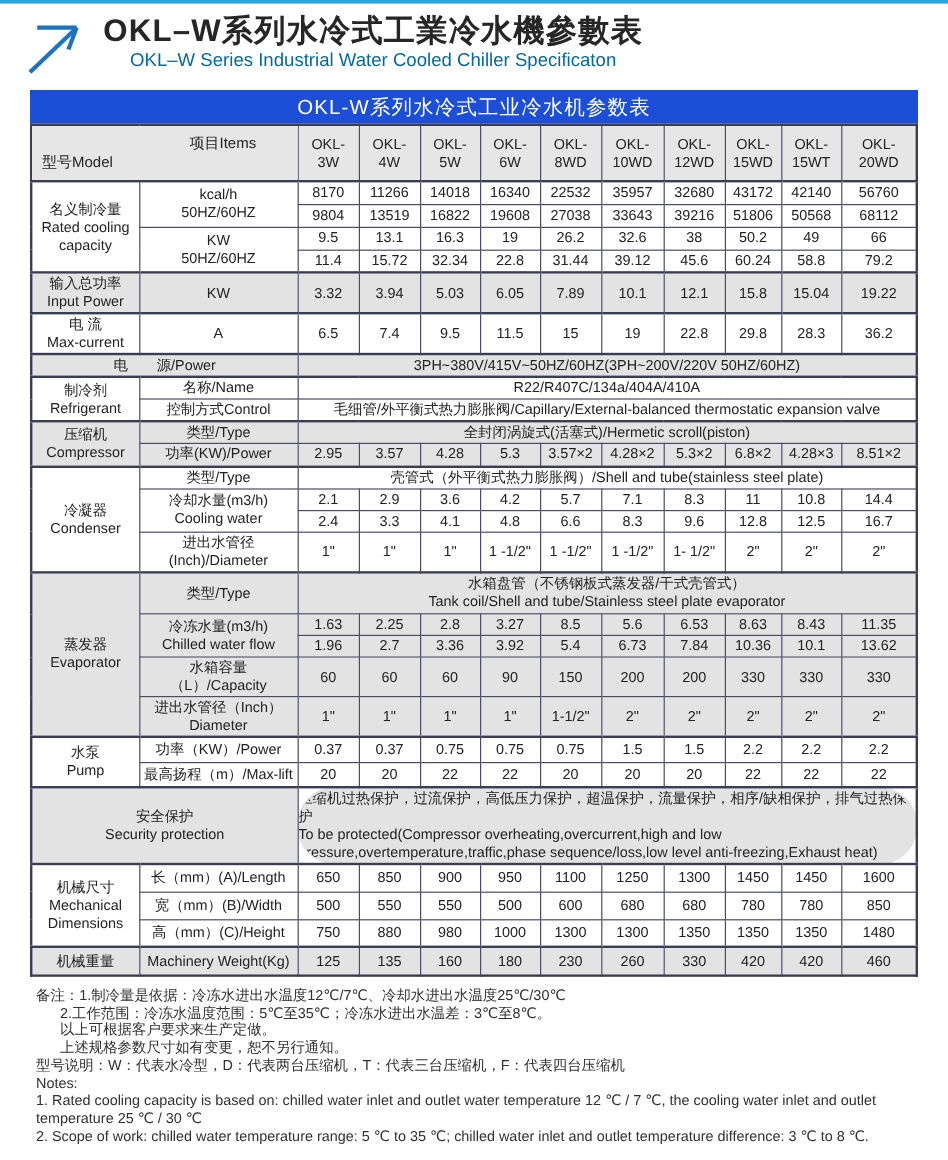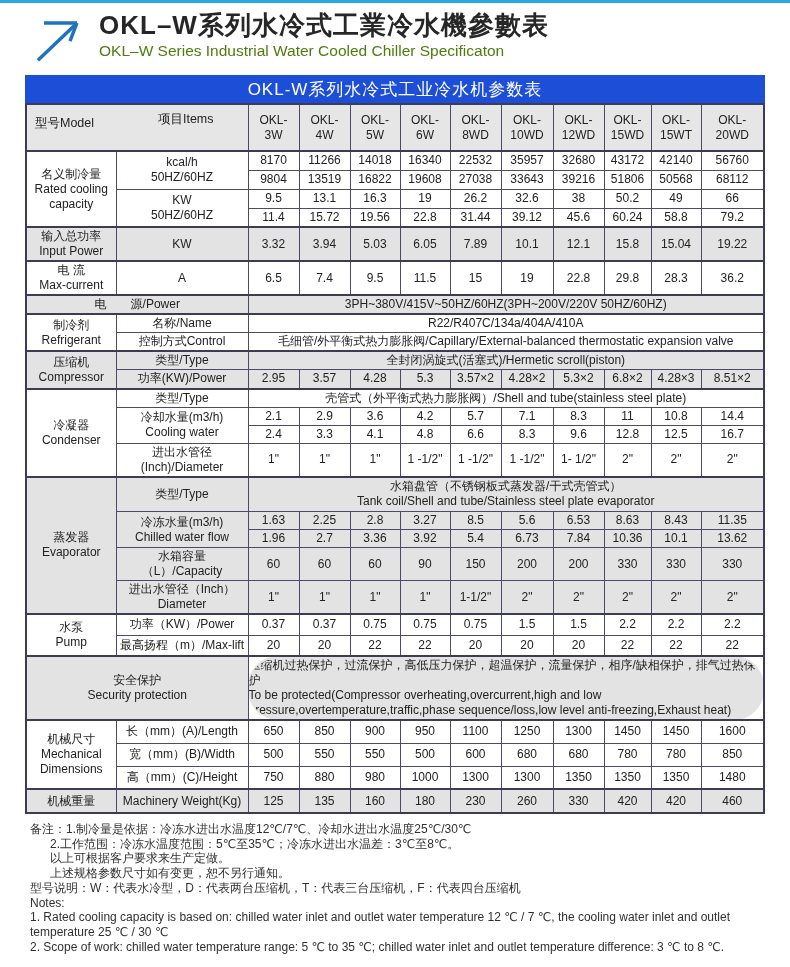--- a/index.html
+++ b/index.html
@@ -3,45 +3,45 @@
 <meta charset="utf-8">
 <style>
   html,body{margin:0;padding:0;}
   body{
     width:790px;height:967px;background:#ffffff;
     font-family:"Liberation Sans","DejaVu Sans",sans-serif;
     color:#1d1d1d;border-top:3px solid #29a7e0;box-sizing:border-box;
     overflow:hidden;
   }
   
-  .page-header{display:flex;align-items:flex-start;padding:7px 0 0 31px;}
+  .page-header{display:flex;align-items:flex-start;padding:7px 0 0 18px;}
   .logo{width:52px;height:50px;margin-top:4px;flex:none;}
   .titles{margin-left:16px;}
   .title-zh{font-size:26px;font-weight:bold;color:#262626;letter-spacing:1px;line-height:30px;}
-  .title-en{font-size:15.5px;color:#4d7c0f;line-height:20px;margin-top:1px;}
+  .title-en{font-size:15.5px;color:#0369a1;line-height:20px;margin-top:1px;text-align:center;}
   
   .table-wrap{margin:11px 25px 0 25px;width:740px;}
   .table-title{
     height:28px;background:#1d4ed8;color:#ffffff;font-size:17px;
     display:flex;align-items:center;justify-content:center;letter-spacing:1px;
   }
   table{border-collapse:collapse;width:740px;table-layout:fixed;font-size:12px;color:#222;}
   td{
     border:1px solid #4b4b68;text-align:center;vertical-align:middle;
     padding:1px 2px;white-space:pre-line;line-height:1.25;
     overflow:hidden;
   }
   tr.gray td{background:#e3e3e3;}
   tr.whitebg td{background:#ffffff;}
   tr.sec td{border-top:2px solid #3c3c55;}
   table{border:2px solid #3c3c55;}
   tr.header td{border-bottom:2px solid #3c3c55;background:#e6e6e6;}
   td.corner{position:relative;padding:0;
     background-image:linear-gradient(to bottom right,transparent calc(50% - 0.8px),#6b6b84 calc(50% - 0.8px),#6b6b84 calc(50% + 0.8px),transparent calc(50% + 0.8px));}
-  .corner-model{position:absolute;left:8px;bottom:18px;font-size:12.5px;}
+  .corner-model{position:absolute;left:8px;bottom:6px;font-size:12.5px;}
   .corner-items{position:absolute;right:34px;top:7px;font-size:12.5px;}
   td.security-val{text-align:left;padding-left:0;padding-right:6px;border-radius:30px;}
   
   tr.h38{height:38px;} tr.h19{height:19px;} tr.h18{height:18px;}
   tr.h32{height:32px;padding-left:28px;} tr.h35{height:35px;} tr.h28{height:28px;}
   tr.h31{height:31px;} tr.h21{height:21px;} tr.h50{height:50px;}
   tr.h23{height:23px;} tr.h24{height:24px;}
   
   .notes{margin:8px 25px 0 30px;font-size:12px;line-height:14.7px;color:#303030;}
   .note-line{white-space:pre-wrap;}
@@ -145,21 +145,21 @@
           <td>26.2</td>
           <td>32.6</td>
           <td>38</td>
           <td>50.2</td>
           <td>49</td>
           <td>66</td>
         </tr>
       <tr class="whitebg h19">
           <td>11.4</td>
           <td>15.72</td>
-          <td>19.56</td>
+          <td>32.34</td>
           <td>22.8</td>
           <td>31.44</td>
           <td>39.12</td>
           <td>45.6</td>
           <td>60.24</td>
           <td>58.8</td>
           <td>79.2</td>
         </tr>
 
       <tr class="gray sec h32">

